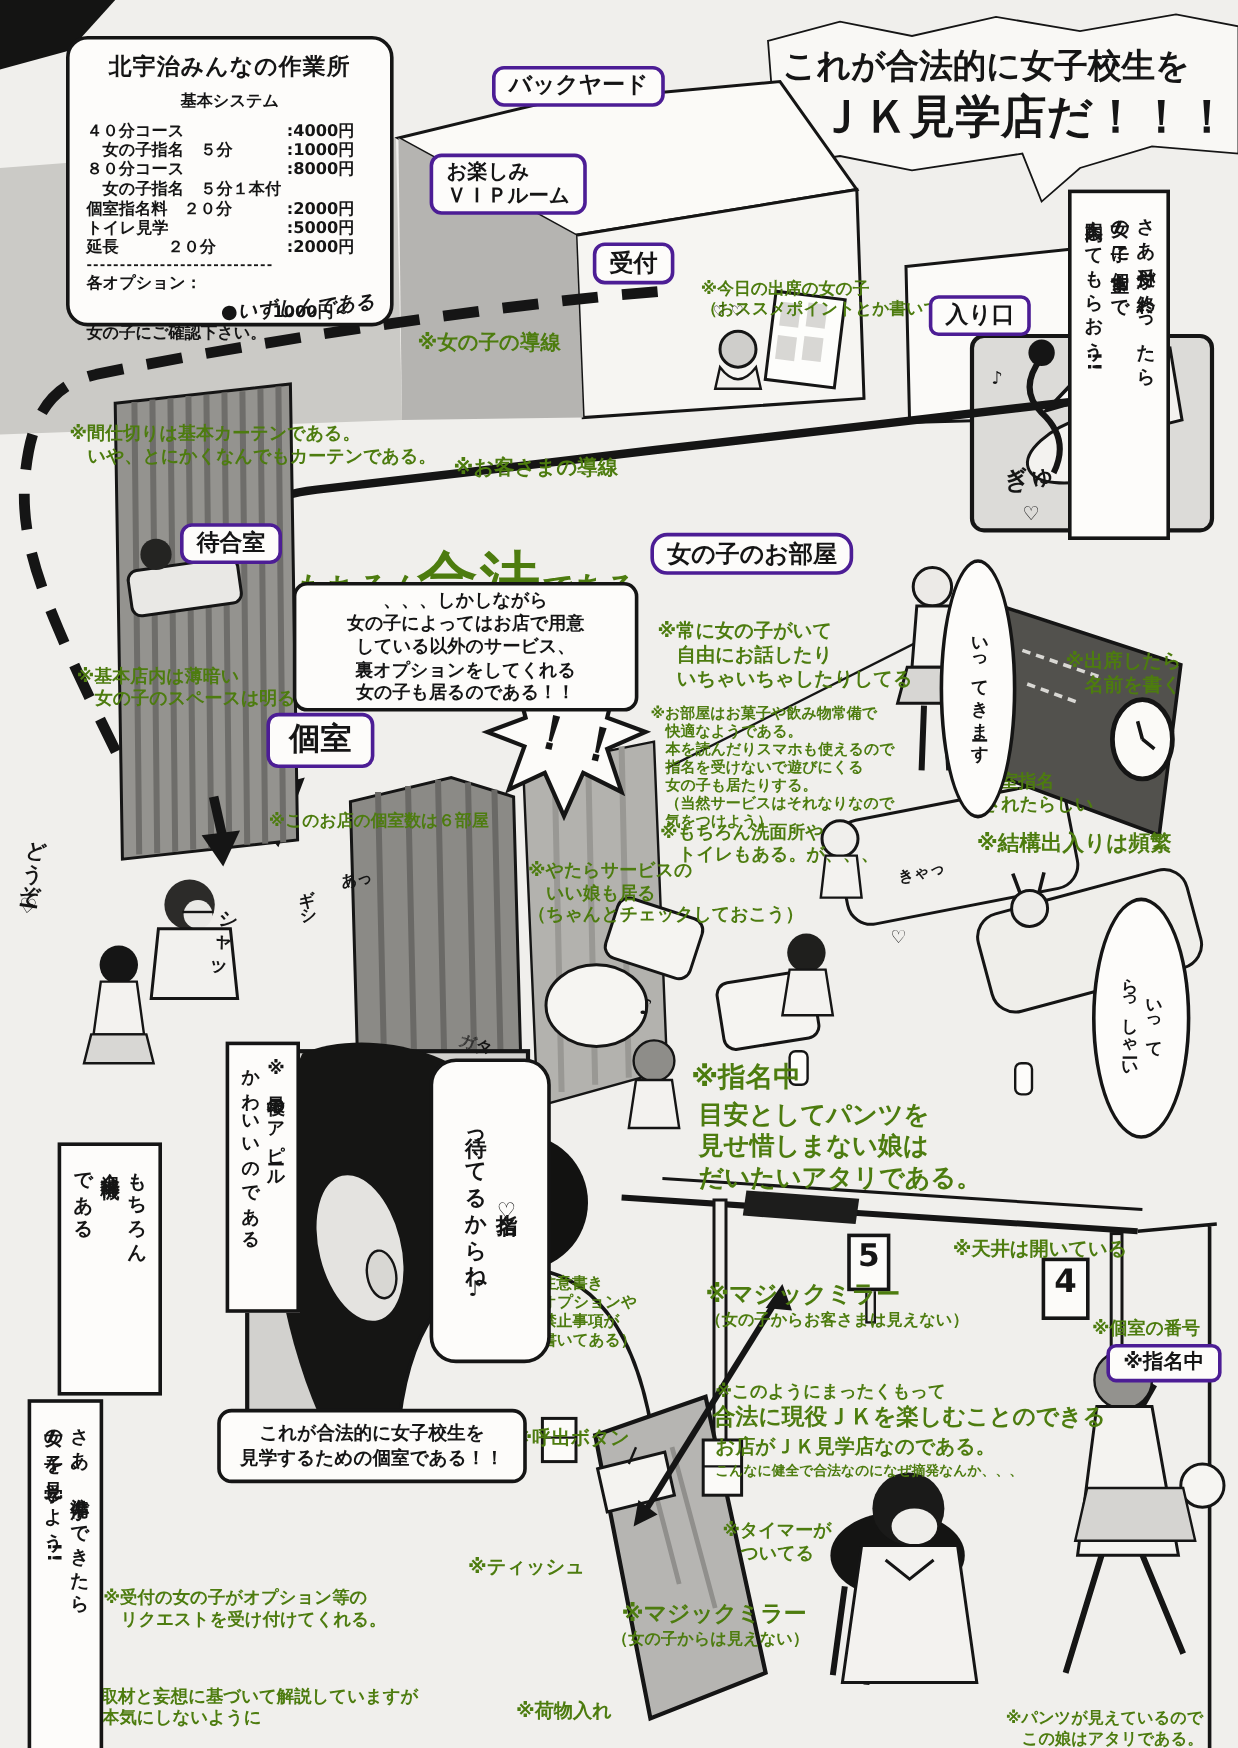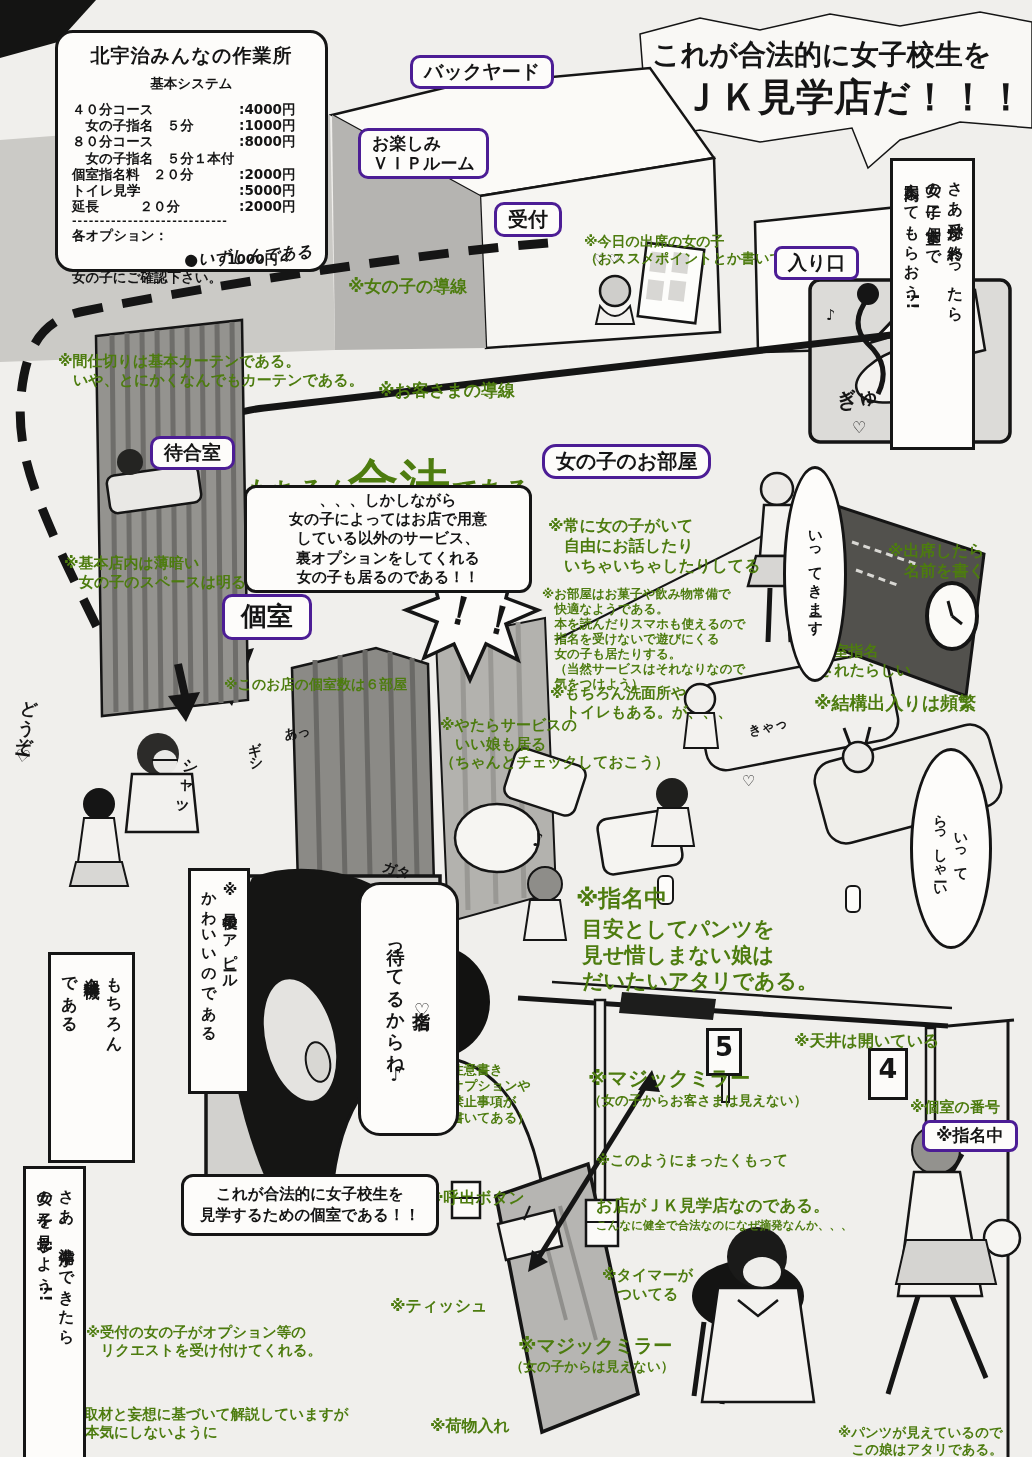--- a/index.html
+++ b/index.html
@@ -286,20 +286,21 @@
 （ちゃんとチェックしておこう）</div>
   <div class="note" style="left:576px;top:856px;font-size:23px;">※指名中</div>
   <div class="note" style="left:582px;top:888px;font-size:21px;">目安としてパンツを
 見せ惜しまない娘は
 だいたいアタリである。</div>
   <div class="note" style="left:794px;top:1003px;font-size:16px;">※天井は開いている</div>
   <div class="note" style="left:588px;top:1038px;font-size:20px;">※マジックミラー</div>
   <div class="note" style="left:588px;top:1064px;font-size:13.5px;">（女の子からお客さまは見えない）</div>
   <div class="note" style="left:910px;top:1070px;font-size:15px;">※個室の番号</div>
   <div class="note" style="left:596px;top:1124px;font-size:14.5px;">※このようにまったくもって</div>
+  <div class="note" style="left:594px;top:1142px;font-size:19px;">合法に現役ＪＫを楽しむことのできる</div>
   <div class="note" style="left:596px;top:1168px;font-size:16.5px;">お店がＪＫ見学店なのである。</div>
   <div class="note" style="left:596px;top:1190px;font-size:11.5px;">こんなに健全で合法なのになぜ摘発なんか、、、</div>
   <div class="box-label" style="left:922px;top:1120px;font-size:17px;border-radius:8px;">※指名中</div>
   <div class="note" style="left:602px;top:1238px;font-size:15px;">※タイマーが
 　ついてる</div>
   <div class="note" style="left:518px;top:1306px;font-size:19px;">※マジックミラー</div>
   <div class="note" style="left:510px;top:1330px;font-size:13.5px;">（女の子からは見えない）</div>
   <div class="note" style="left:438px;top:1034px;font-size:13px;">※注意書き
 （オプションや
 　禁止事項が

